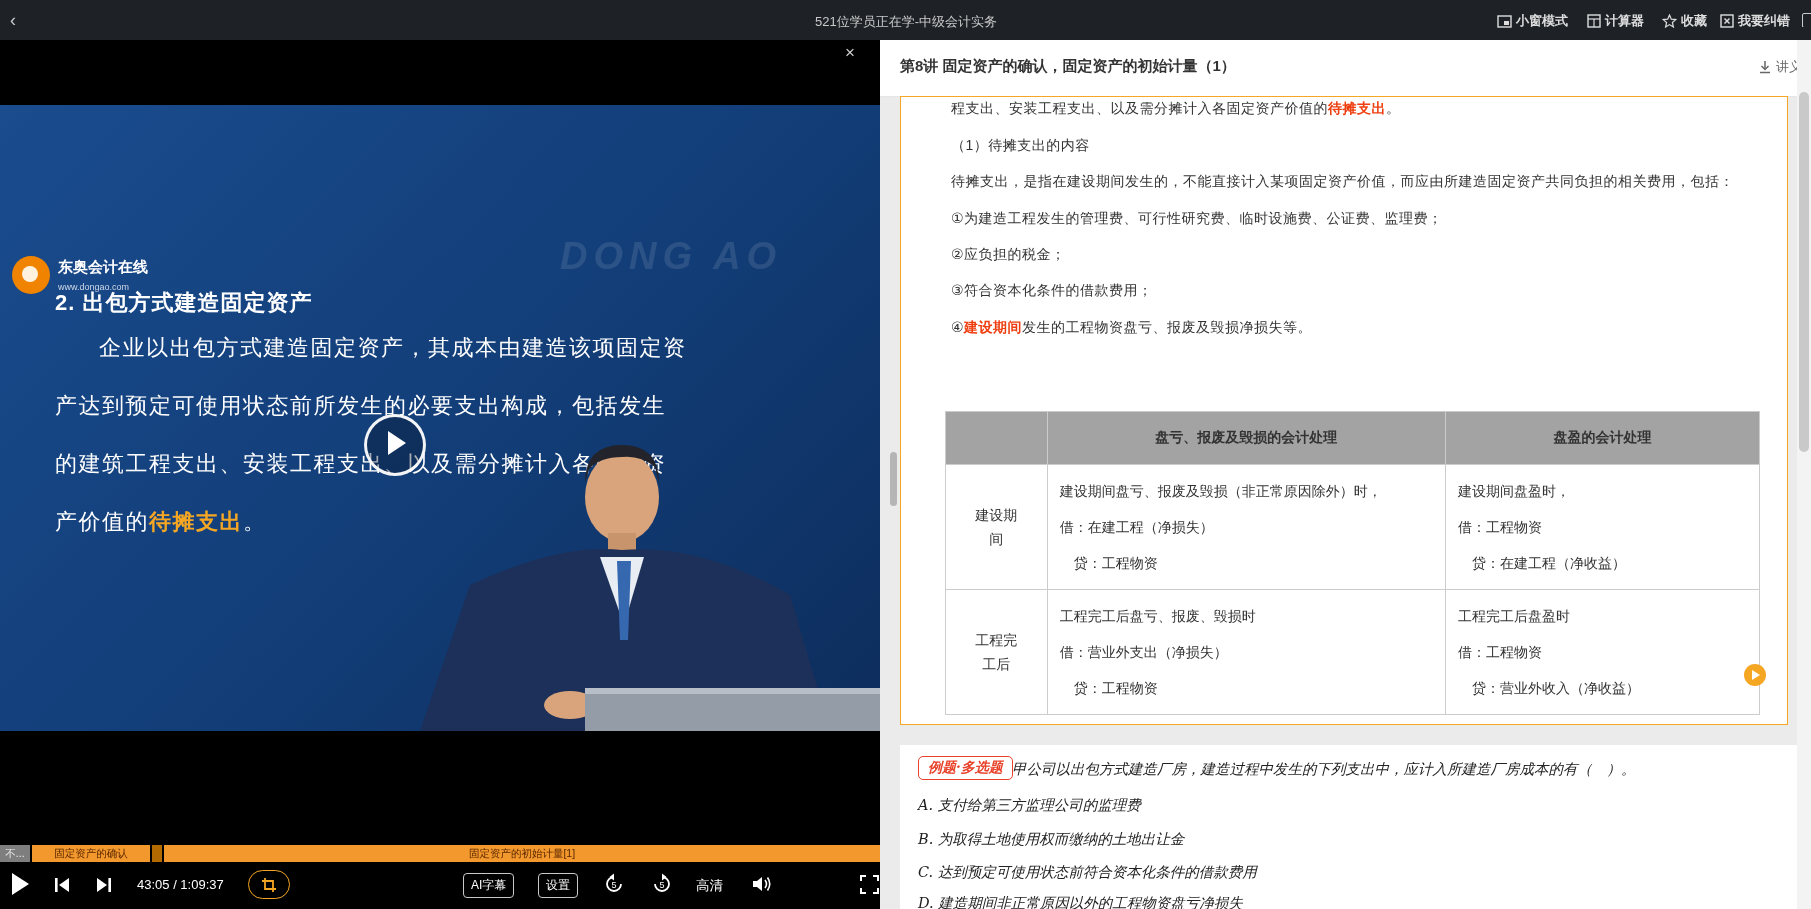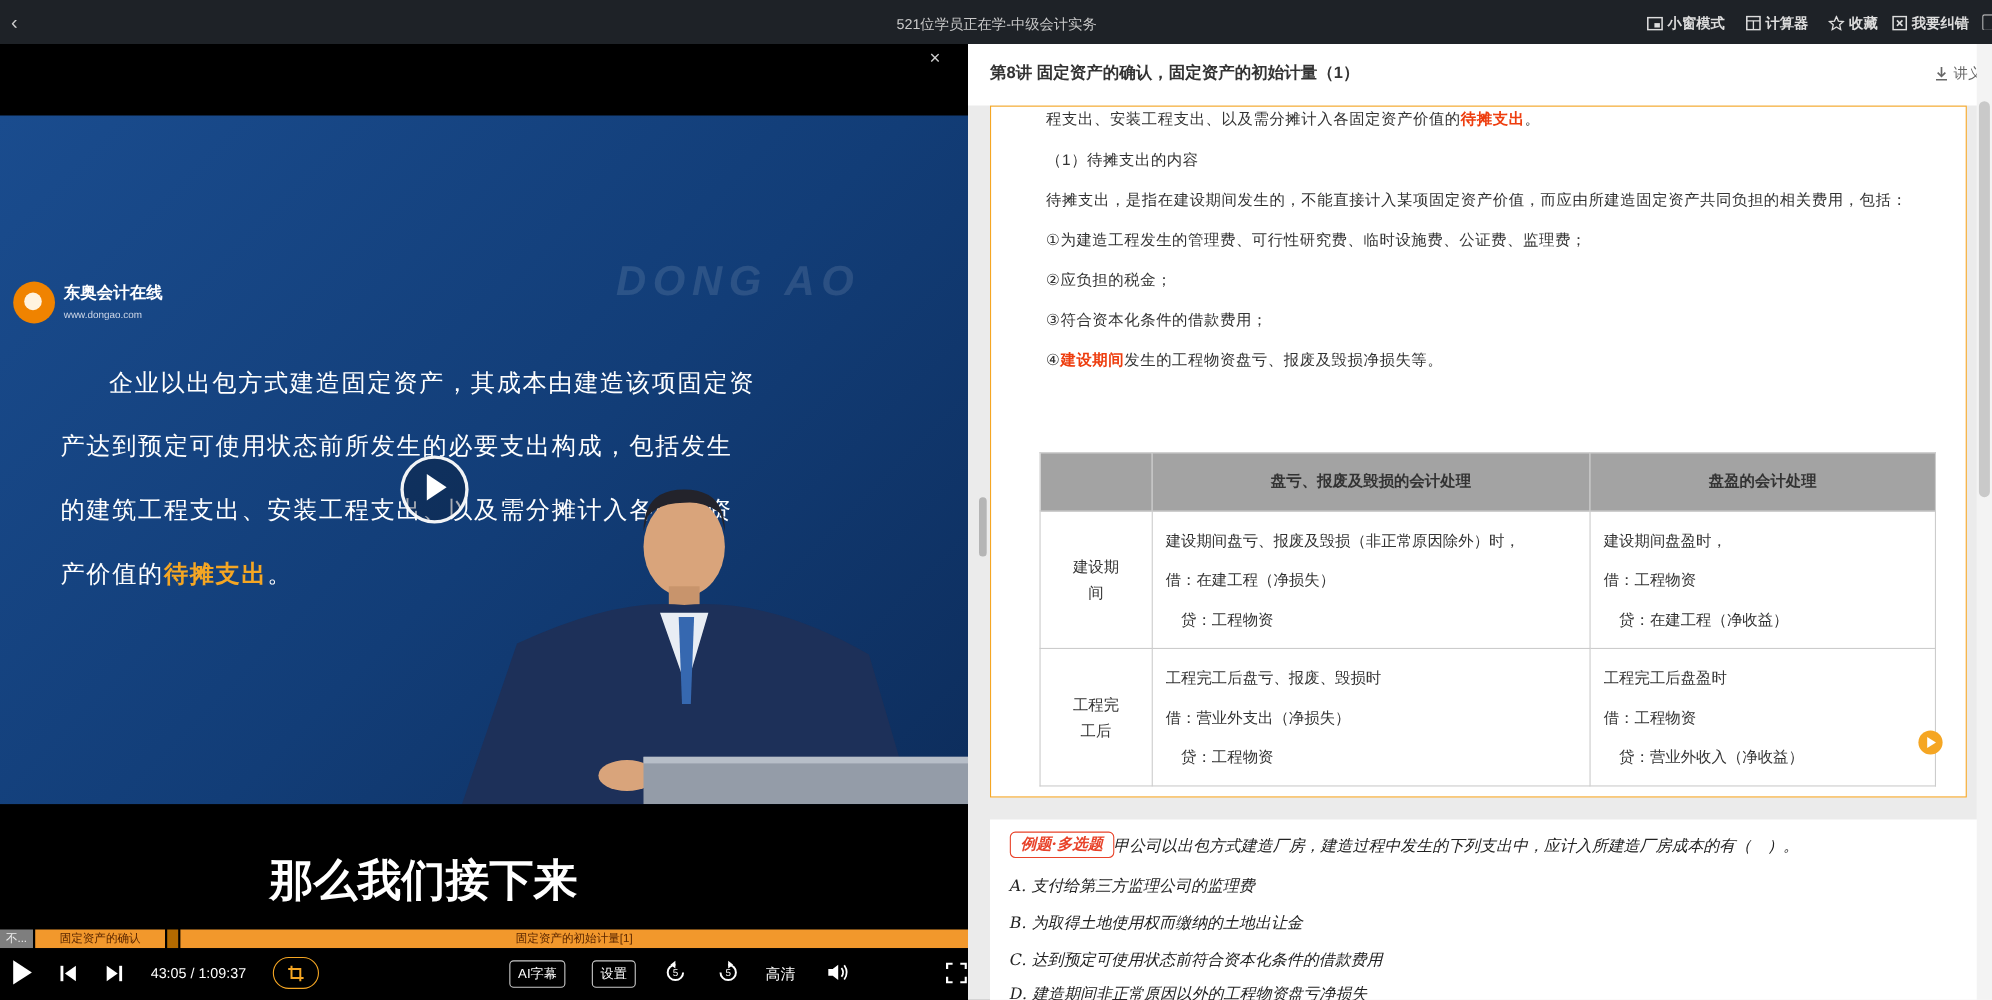--- a/index.html
+++ b/index.html
@@ -159,20 +159,21 @@
   <div id="slide">
     <div id="logo" class="abs">
       <span class="mark"></span>
       <span>
         <span class="bn">东奥会计在线</span><br>
         <span class="bu">www.dongao.com</span>
       </span>
     </div>
     <div id="watermark" class="abs">DONG AO</div>
 
+    <div id="slide-title" class="abs">2. 出包方式建造固定资产</div>
     <div id="sl1" class="abs slide-line">企业以出包方式建造固定资产，其成本由建造该项固定资</div>
     <div id="sl2" class="abs slide-line">产达到预定可使用状态前所发生的必要支出构成，包括发生</div>
     <div id="sl3" class="abs slide-line">的建筑工程支出、安装工程支出、以及需分摊计入各固定资</div>
     <div id="sl4" class="abs slide-line">
       <span>产价值的</span><span class="sl-hl">待摊支出</span><span>。</span>
     </div>
 
     <svg id="presenter" class="abs" viewBox="0 0 880 626">
       <ellipse cx="622" cy="392" rx="37" ry="45" fill="#d9a47b"></ellipse>
       <path d="M585 378 Q585 340 622 340 Q659 340 659 378 L655 362 Q640 350 622 352 Q600 352 589 364 Z" fill="#23232b"></path>
@@ -184,21 +185,20 @@
       <ellipse cx="655" cy="605" rx="24" ry="13" fill="#d9a47b"></ellipse>
       <rect x="585" y="583" width="295" height="43" fill="#949ca8"></rect>
       <rect x="585" y="583" width="295" height="6" fill="#b7bec8"></rect>
     </svg>
 
     <div id="play-overlay" class="abs">
         <i></i>
       </div>
   </div>
 
-  <div id="subtitle" class="abs">那么我们接下来</div>
 
   <div id="progress" class="abs">
     <div id="seg-prev" class="seg">不...</div>
     <div id="seg-1" class="seg">固定资产的确认</div>
     <div id="seg-notch" class="seg"></div>
     <div id="seg-2" class="seg">固定资产的初始计量[1]</div>
   </div>
 
   <div id="controls" class="abs">
     <div id="play-btn" class="c"></div>

